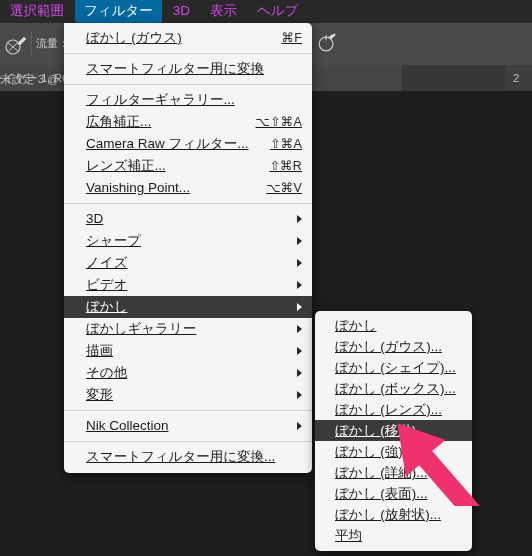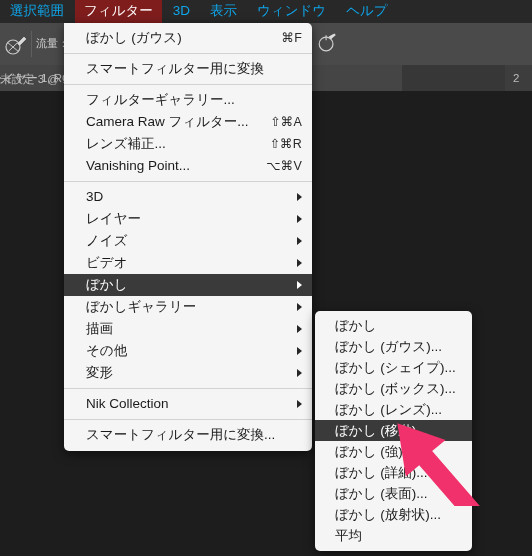--- a/index.html
+++ b/index.html
@@ -14,26 +14,26 @@
 
   
   .app-bg{position:absolute;inset:0;background:#1d1d1d;}
 
   .menubar{
     position:absolute;left:0;top:0;width:532px;height:23px;
     background:#282828;
     display:flex;align-items:center;
   }
   .menubar-item{
-    font-size:13.5px;color:#0ea5e9;
+    font-size:13.5px;color:#d946ef;
     padding:3px 9px 4px 9px;margin:0 1px;
     white-space:nowrap;line-height:16px;
     border-radius:0;
   }
-  .menubar-item.active{background:#7f1d1d;color:#ffffff;}
+  .menubar-item.active{background:#0369a1;color:#ffffff;}
 
   .optionsbar{
     position:absolute;left:0;top:23px;width:532px;height:42px;
     background:#4a4a4a;
     border-bottom:1px solid #2b2b2b;
   }
   .opt-left{
     position:absolute;left:0;top:0;width:64px;height:42px;
     display:flex;align-items:center;
   }
@@ -96,20 +96,21 @@
   }
   .menu-main{left:64px;top:23px;width:248px;border-top-left-radius:0;border-top-right-radius:5px;}
   .menu-sub{left:315px;top:311px;width:157px;}
 
   .mi{
     position:relative;
     display:flex;align-items:center;
     height:22px;line-height:22px;
     padding:0 10px 0 22px;
     white-space:nowrap;
+    text-decoration:underline;
   }
   .mi .label{flex:0 0 auto;}
   .mi .shortcut{
     margin-left:auto;padding-left:16px;
     color:#2a2a2a;font-size:12.5px;letter-spacing:.2px;
   }
   .mi .arrow{
     margin-left:auto;
     width:0;height:0;
     border-left:5px solid #262626;
@@ -132,21 +133,20 @@
 </head>
 <body>
 
 <div class="app-bg"></div>
 
 <div class="menubar" id="menubar">
     <div class="menubar-item">選択範囲</div>
     <div class="menubar-item active">フィルター</div>
     <div class="menubar-item">3D</div>
     <div class="menubar-item">表示</div>
-    <div class="menubar-item">ウィンドウ</div>
     <div class="menubar-item">ヘルプ</div>
   </div>
 
 <div class="optionsbar">
   <div class="opt-left">
     <svg class="brush-icon" viewBox="0 0 24 24">
       <circle cx="9" cy="15" r="7" fill="none" stroke="#c9c9c9" stroke-width="1.2"></circle>
       <line x1="3.4" y1="10.4" x2="14.6" y2="19.6" stroke="#c9c9c9" stroke-width="1"></line>
       <line x1="4.6" y1="19.2" x2="13.4" y2="10.8" stroke="#c9c9c9" stroke-width="1"></line>
       <path d="M13.5 11.5 L20 5 L22 7 L15.5 13.5 Z" fill="#d9d9d9" stroke="#c9c9c9" stroke-width="0.8"></path>
@@ -182,38 +182,42 @@
     </div>
     <div class="sep"></div>
     <div class="mi">
       <span class="label">スマートフィルター用に変換</span>
     </div>
     <div class="sep"></div>
     <div class="mi">
       <span class="label">フィルターギャラリー...</span>
     </div>
     <div class="mi">
+      <span class="label">広角補正...</span>
+      <span class="shortcut">⌥⇧⌘A</span>
+    </div>
+    <div class="mi">
       <span class="label">Camera Raw フィルター...</span>
       <span class="shortcut">⇧⌘A</span>
     </div>
     <div class="mi">
       <span class="label">レンズ補正...</span>
       <span class="shortcut">⇧⌘R</span>
     </div>
     <div class="mi">
       <span class="label">Vanishing Point...</span>
       <span class="shortcut">⌥⌘V</span>
     </div>
     <div class="sep"></div>
     <div class="mi">
       <span class="label">3D</span>
       <span class="arrow"></span>
     </div>
     <div class="mi">
-      <span class="label">レイヤー</span>
+      <span class="label">シャープ</span>
       <span class="arrow"></span>
     </div>
     <div class="mi">
       <span class="label">ノイズ</span>
       <span class="arrow"></span>
     </div>
     <div class="mi">
       <span class="label">ビデオ</span>
       <span class="arrow"></span>
     </div>

